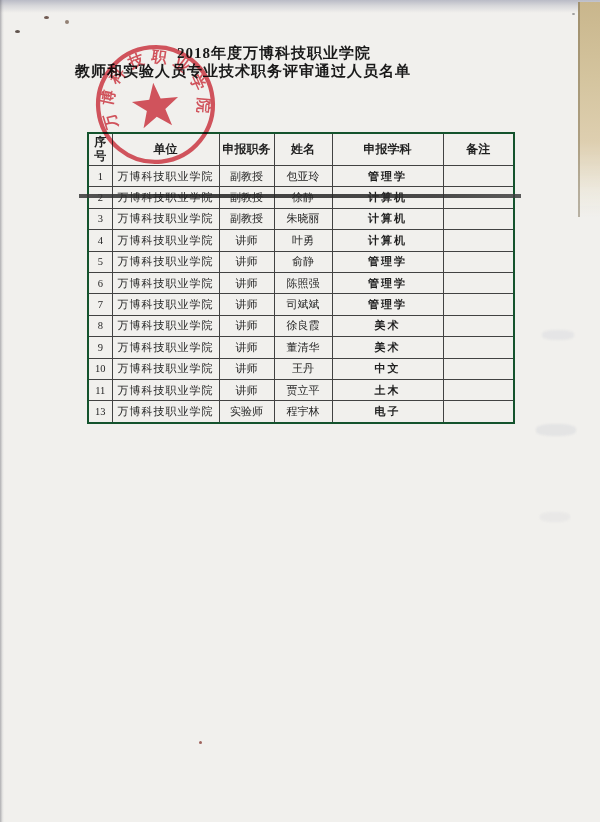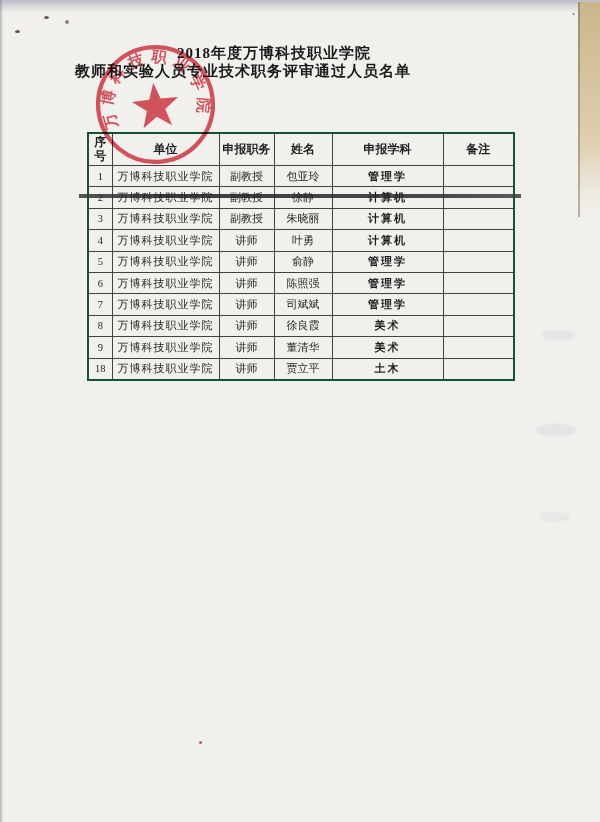--- a/index.html
+++ b/index.html
@@ -178,31 +178,47 @@
 
     <tr>
       <td class="c-no">9</td>
       <td class="c-unit">万博科技职业学院</td>
       <td class="c-title">讲师</td>
       <td class="c-name">董清华</td>
       <td class="c-subject">美术</td>
       <td class="c-note"></td>
     </tr>
 
-
-    <tr>
-      <td class="c-no">18</td>
+    <tr>
+      <td class="c-no">10</td>
+      <td class="c-unit">万博科技职业学院</td>
+      <td class="c-title">讲师</td>
+      <td class="c-name">王丹</td>
+      <td class="c-subject">中文</td>
+      <td class="c-note"></td>
+    </tr>
+
+    <tr>
+      <td class="c-no">11</td>
       <td class="c-unit">万博科技职业学院</td>
       <td class="c-title">讲师</td>
       <td class="c-name">贾立平</td>
       <td class="c-subject">土木</td>
       <td class="c-note"></td>
     </tr>
 
 
+    <tr>
+      <td class="c-no">13</td>
+      <td class="c-unit">万博科技职业学院</td>
+      <td class="c-title">实验师</td>
+      <td class="c-name">程宇林</td>
+      <td class="c-subject">电子</td>
+      <td class="c-note"></td>
+    </tr>
 
 
   </tbody>
   </table>
 
   <div class="heavy-line"></div>
 
   <svg class="seal" width="127" height="127" viewBox="0 0 125 125" xmlns="http://www.w3.org/2000/svg" xmlns:xlink="http://www.w3.org/1999/xlink">
     <g transform="rotate(-6 62.5 62.5)">
       <circle cx="62.5" cy="62.5" r="56.5" fill="none" stroke="#d8414d" stroke-width="4.2"></circle>

